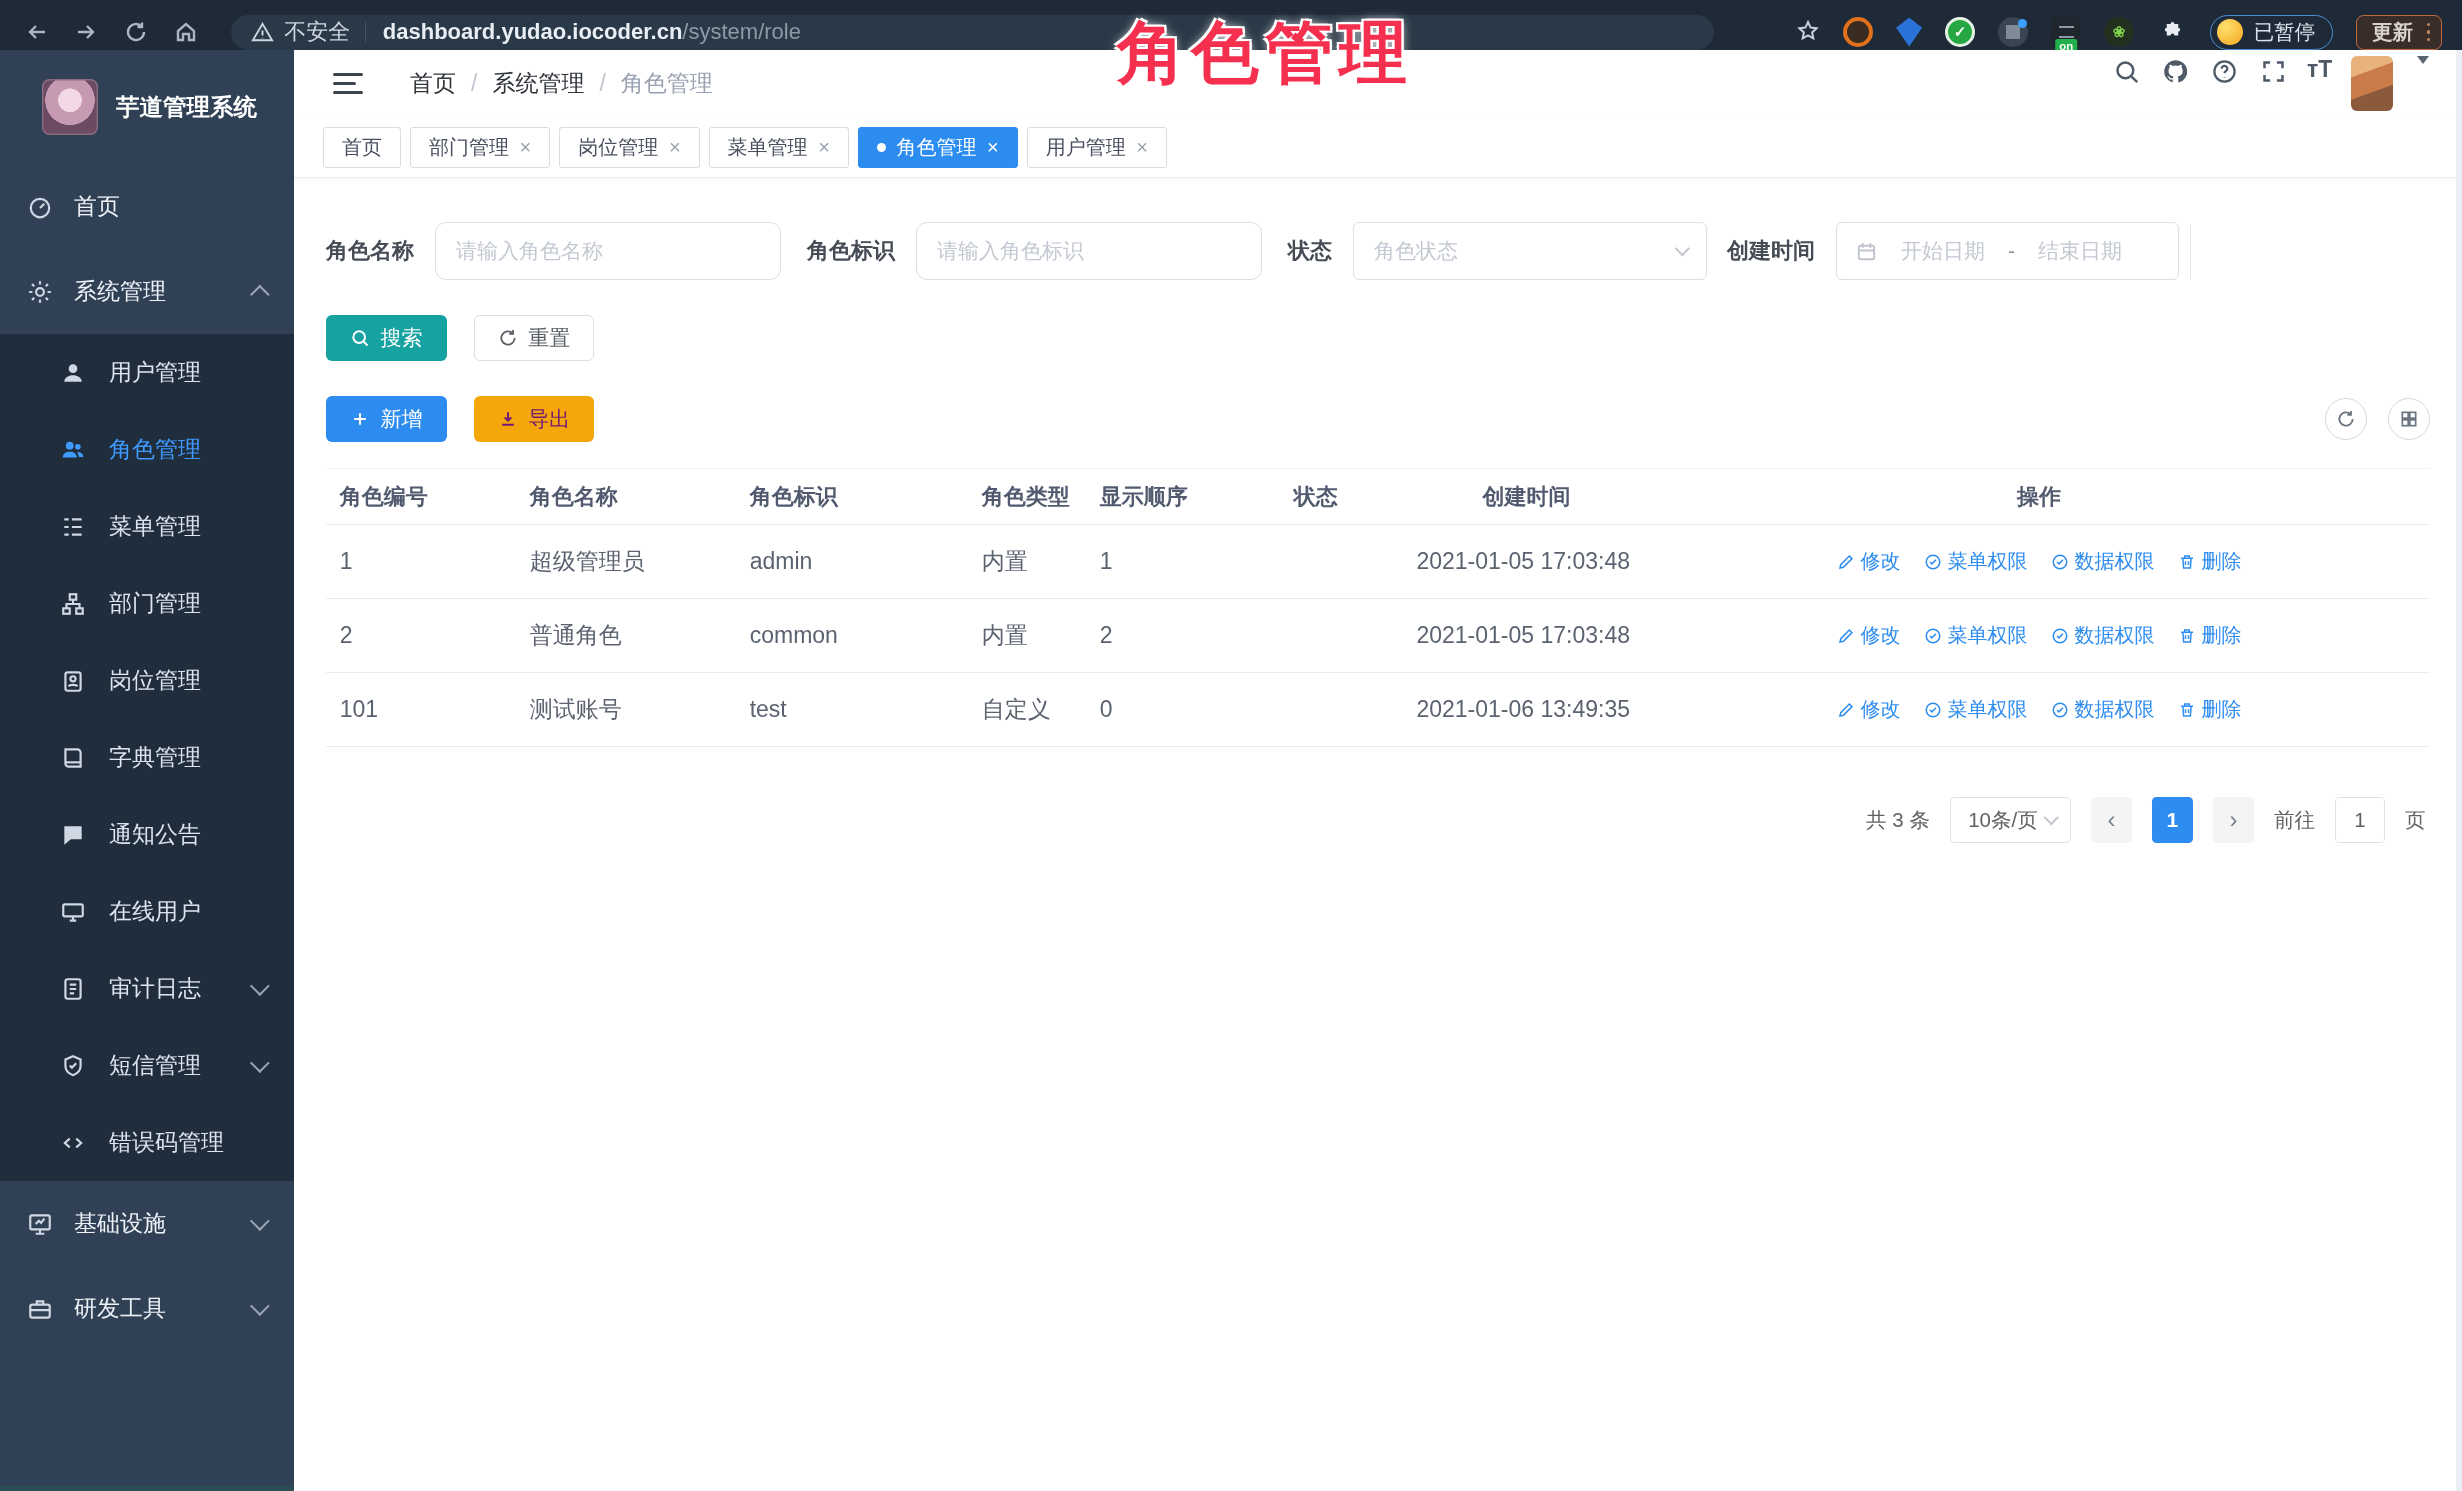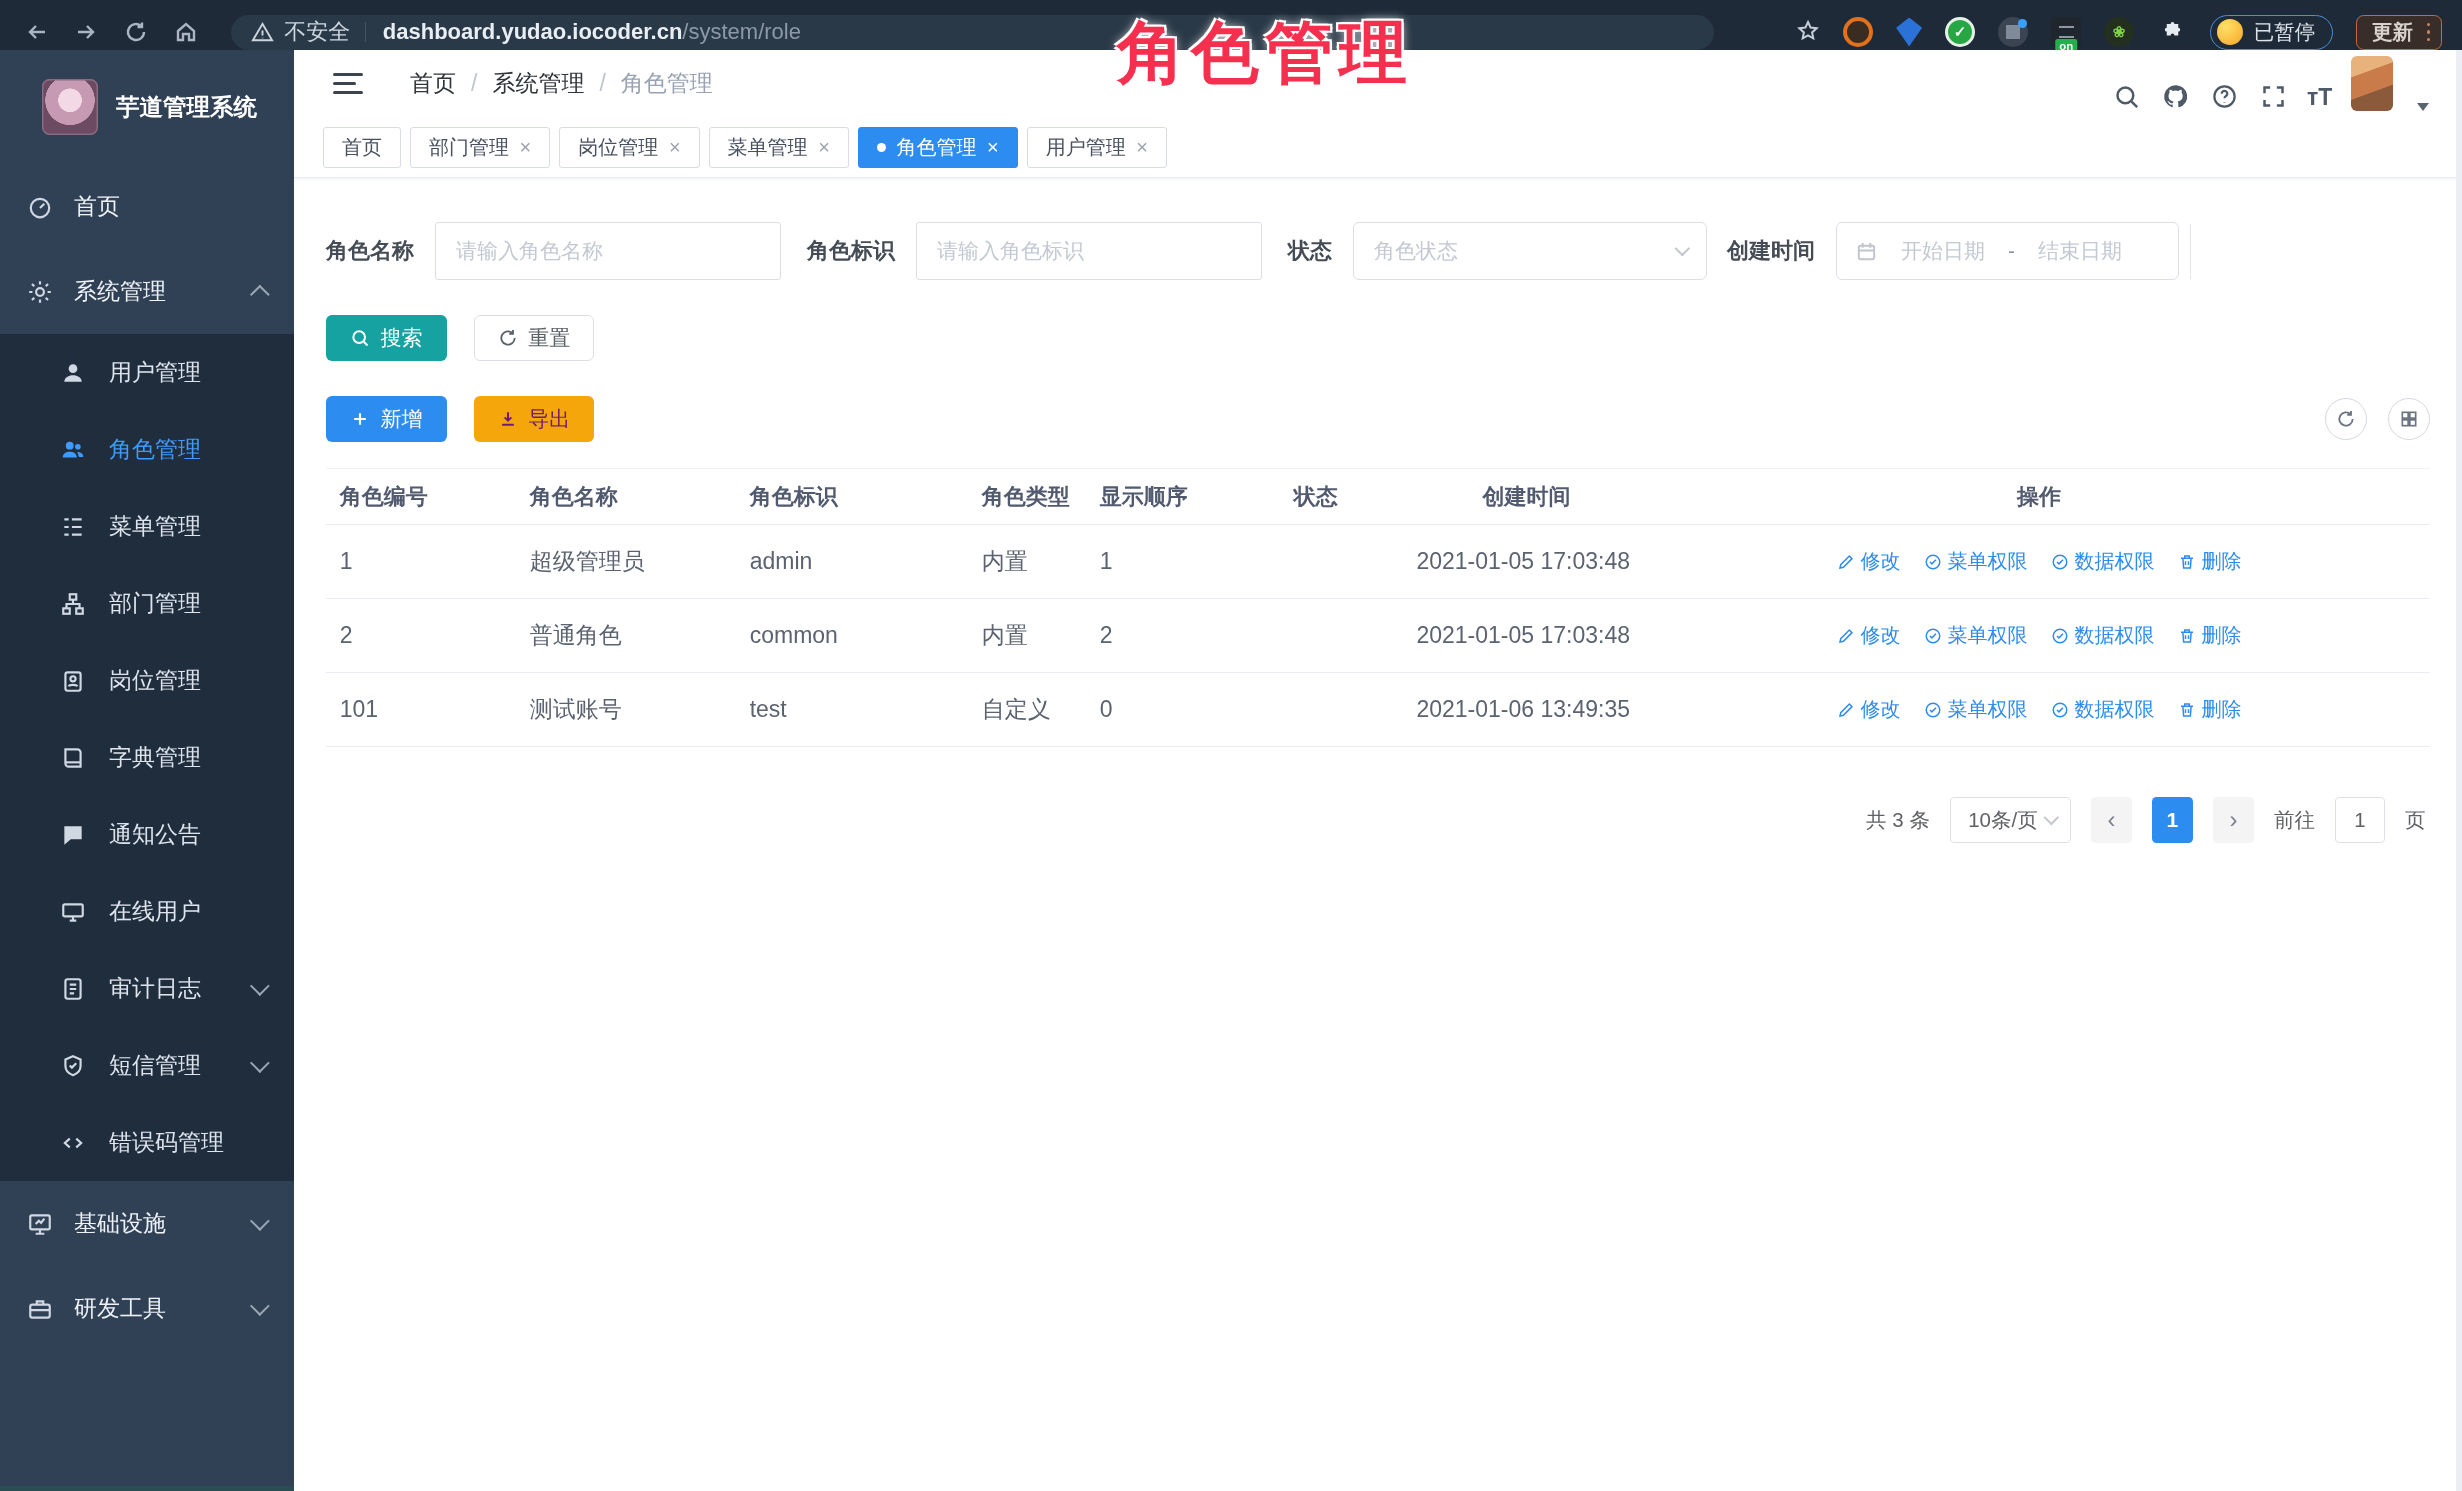--- a/index.html
+++ b/index.html
@@ -60,38 +60,38 @@
 
   
   .main { position:absolute; top:50px; left:294px; right:0; bottom:0; background:#fff; }
   .app-header { height:67px; display:flex; align-items:center; padding:0 33px 0 39px; }
   .ham { width:30px; display:flex; flex-direction:column; gap:6px; }
   .ham i { height:3px; background:#3c4450; border-radius:1.5px; display:block; }
   .ham i:nth-child(2) { width:78%; }
   .crumbs { margin-left:47px; display:flex; align-items:center; gap:15px; font-size:23px; color:#2f333a; }
   .crumb-sep { color:#c0c4cc; }
   .crumb-last { color:#99a2b2; }
-  .header-right { margin-left:auto; display:flex; align-items:flex-end; gap:19px; color:#4e5a68; }
+  .header-right { margin-left:auto; display:flex; align-items:flex-start; gap:19px; color:#4e5a68; }
   .h-ic { width:30px; height:30px; display:flex; align-items:center; justify-content:center; }
   .h-ic svg { width:27px; height:27px; }
   .font-ic { font-size:23px; font-weight:700; color:#4e5a68; }
   .avatar { width:42px; height:55px; border-radius:6px; background:linear-gradient(160deg,#e8b27d 0 30%,#c97b4a 31% 62%,#8a5a3a 63%); }
   .caret-down { width:0; height:0; border-left:6.8px solid transparent; border-right:6.8px solid transparent; border-top:8.3px solid #5a6570; margin-left:4.6px; }
 
   .tabbar { height:61px; display:flex; align-items:center; gap:9px; padding:0 29px; border-bottom:0.8px solid #e7eaef; box-shadow:0 2.3px 3.8px rgba(40,60,90,.05); }
   .tab { height:41px; display:flex; align-items:center; gap:10.6px; padding:0 18px; background:#fff; border:0.8px solid #d8dce5; border-radius:3px; font-size:20px; color:#495060; }
   .tab .x { font-size:20px; color:#9aa3ad; line-height:1; }
   .tab.active { background:#2d8cf0; border-color:#2d8cf0; color:#fff; }
   .tab.active .x { color:#fff; }
   .tab-dot { width:9px; height:9px; border-radius:50%; background:#fff; }
 
   .content { padding:0 32px; }
   .filter-row { margin-top:44px; display:flex; align-items:center; }
   .f-label { font-size:22px; font-weight:700; color:#454c55; white-space:nowrap; }
-  .f-input { height:58px; width:346px; border:0.8px solid #dcdfe6; border-radius:3px; padding:0 20px; font-size:21px; color:#333; margin-left:21px; font-family:"Liberation Sans",sans-serif; }
+  .f-input { height:58px; width:346px; border:0.8px solid #dcdfe6; border-radius:11px; padding:0 20px; font-size:21px; color:#333; margin-left:21px; font-family:"Liberation Sans",sans-serif; }
   .f-input::placeholder { color:#c3c8d2; }
   .f-select { height:58px; width:354px; border:0.8px solid #dcdfe6; border-radius:6px; margin-left:21px; display:flex; align-items:center; padding:16px 20px; font-size:21px; color:#c3c8d2; position:relative; }
   .sel-chev { position:absolute; right:18px; width:10.6px; height:10.6px; border-right:2.3px solid #c0c4cc; border-bottom:2.3px solid #c0c4cc; transform:rotate(45deg); margin-top:-4.6px; }
   .f-date { height:58px; width:343px; border:0.8px solid #dcdfe6; border-radius:6px; margin-left:21px; display:flex; align-items:center; gap:23px; padding:0 18px; font-size:21px; color:#c3c8d2; }
   .cal-ic { width:23px; height:23px; color:#c0c4cc; } .cal-ic svg { width:23px; height:23px; }
   .date-sep { color:#8b93a0; }
   .form-edge { width:1.5px; height:55px; background:#e4e7ee; margin-left:10.6px; }
   .gap32 { width:26px; } .gap24 { width:20px; }
 
   .btn-row { margin-top:35px; display:flex; align-items:center; gap:27px; }

